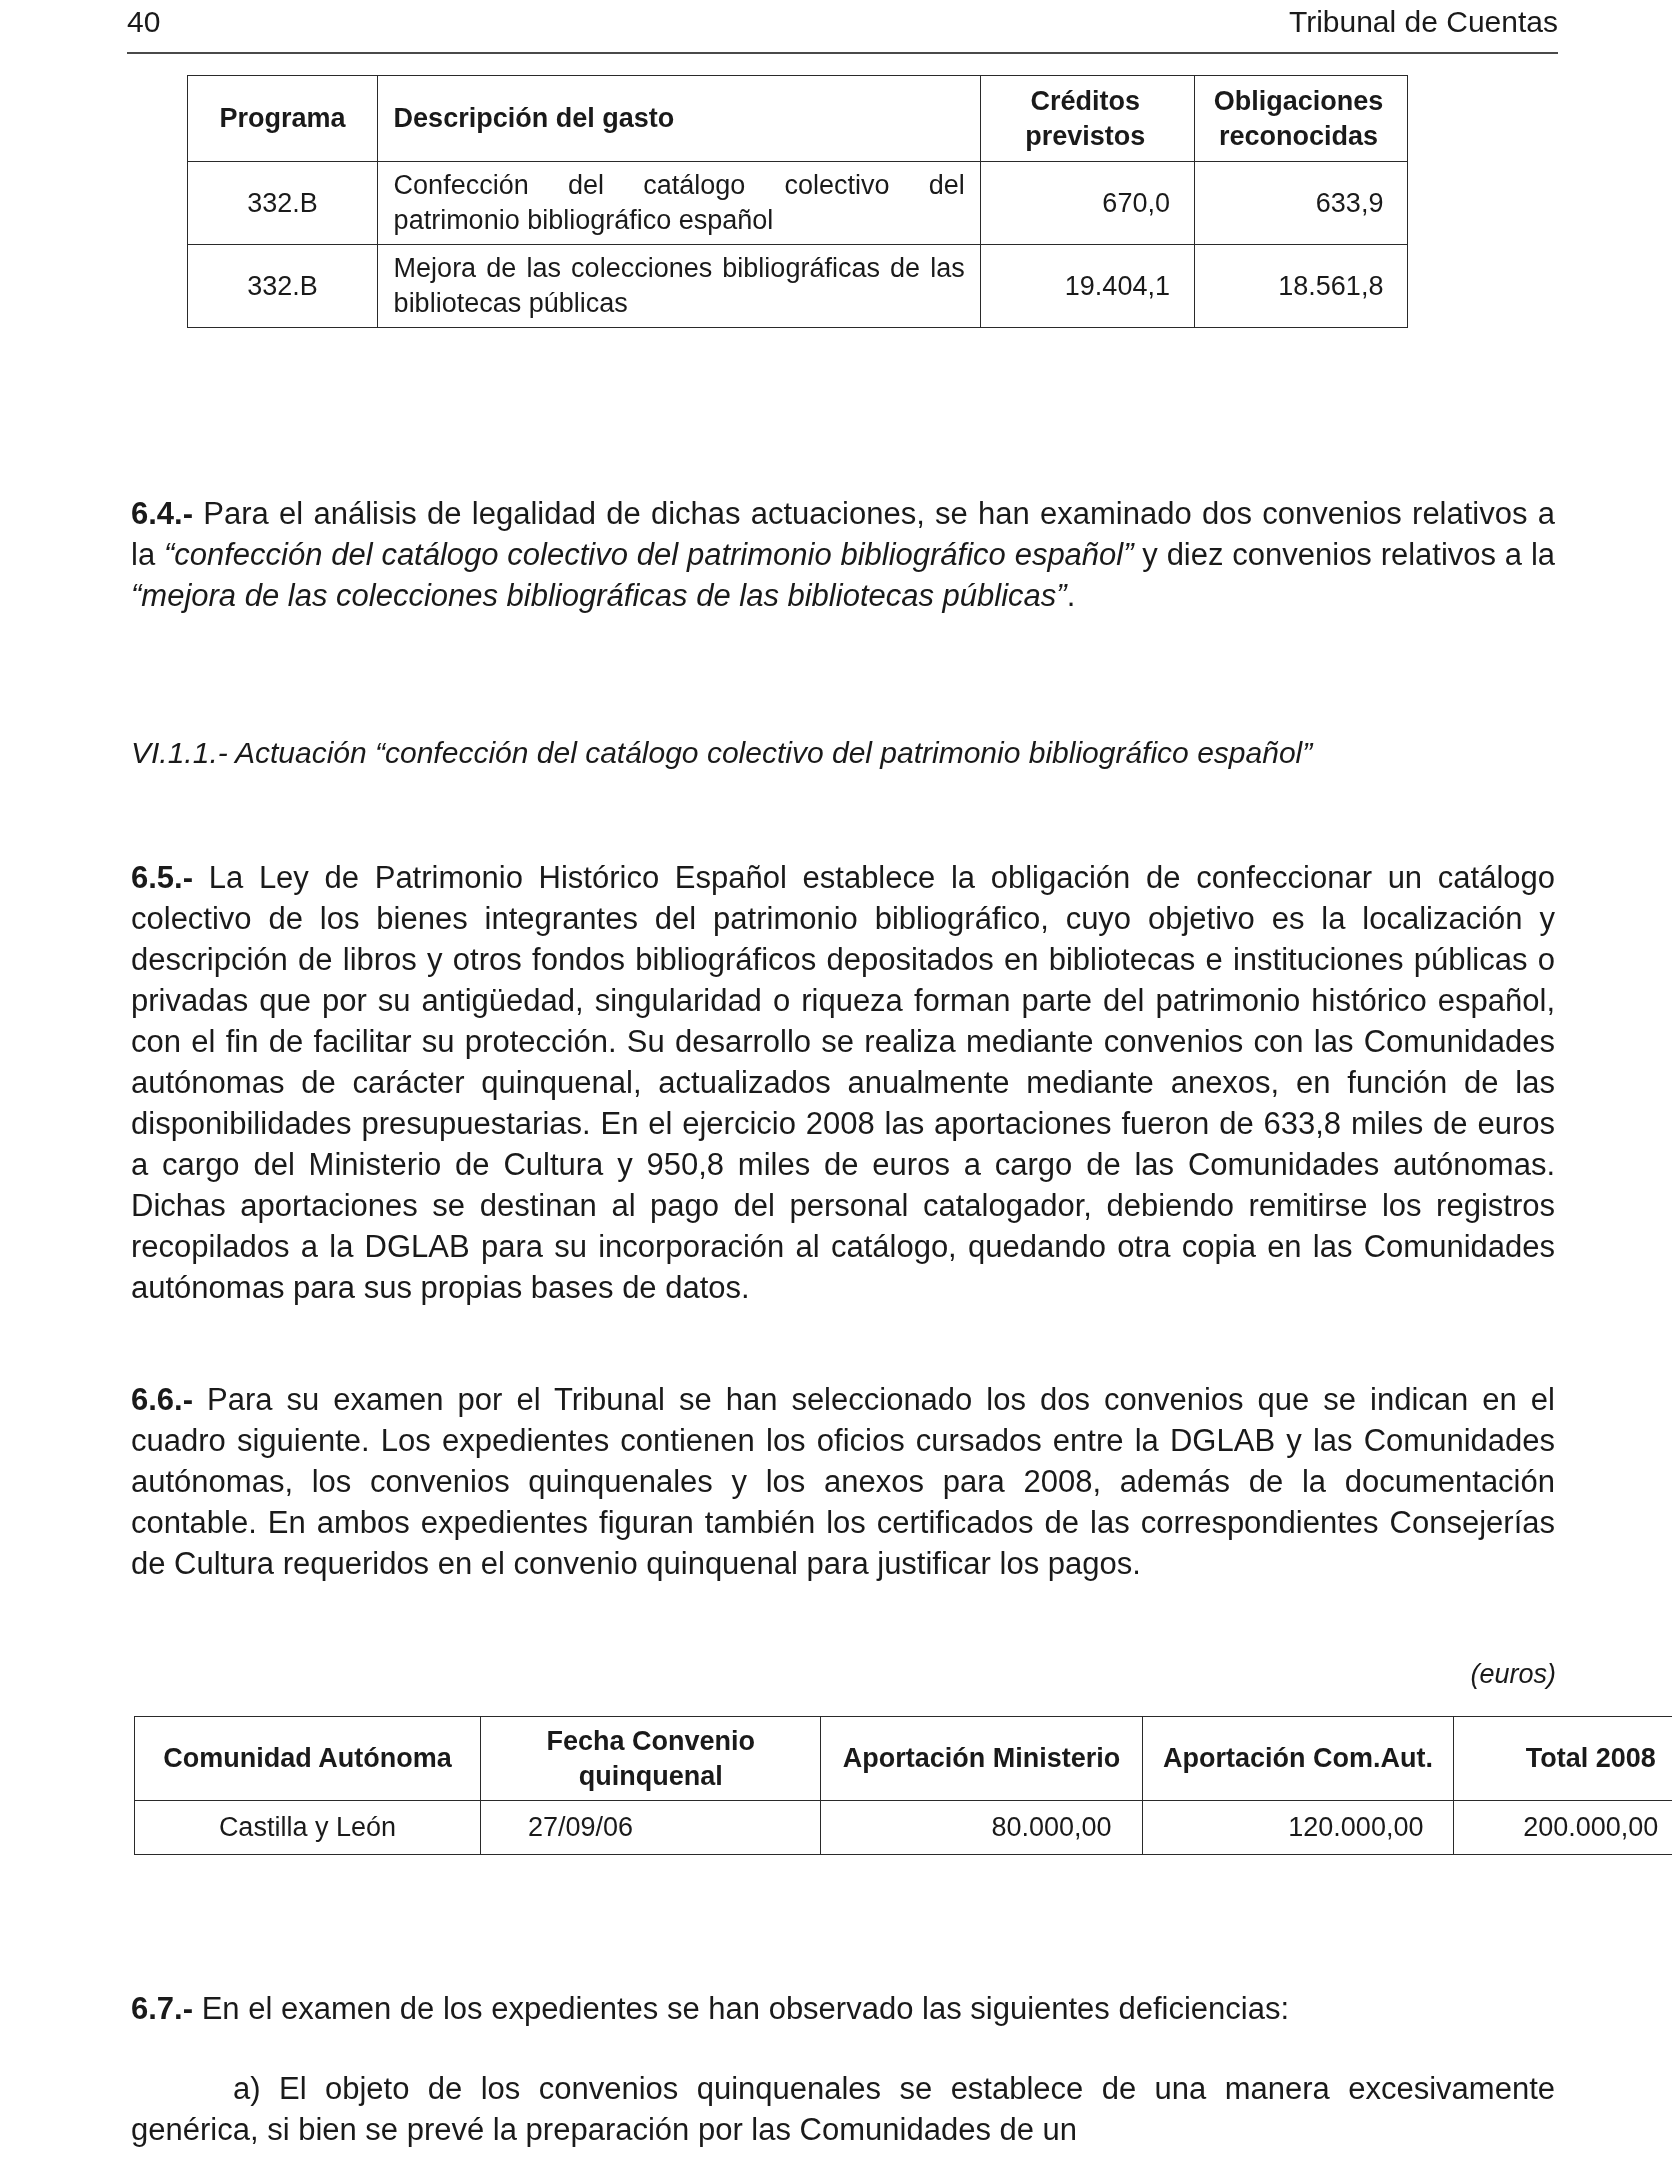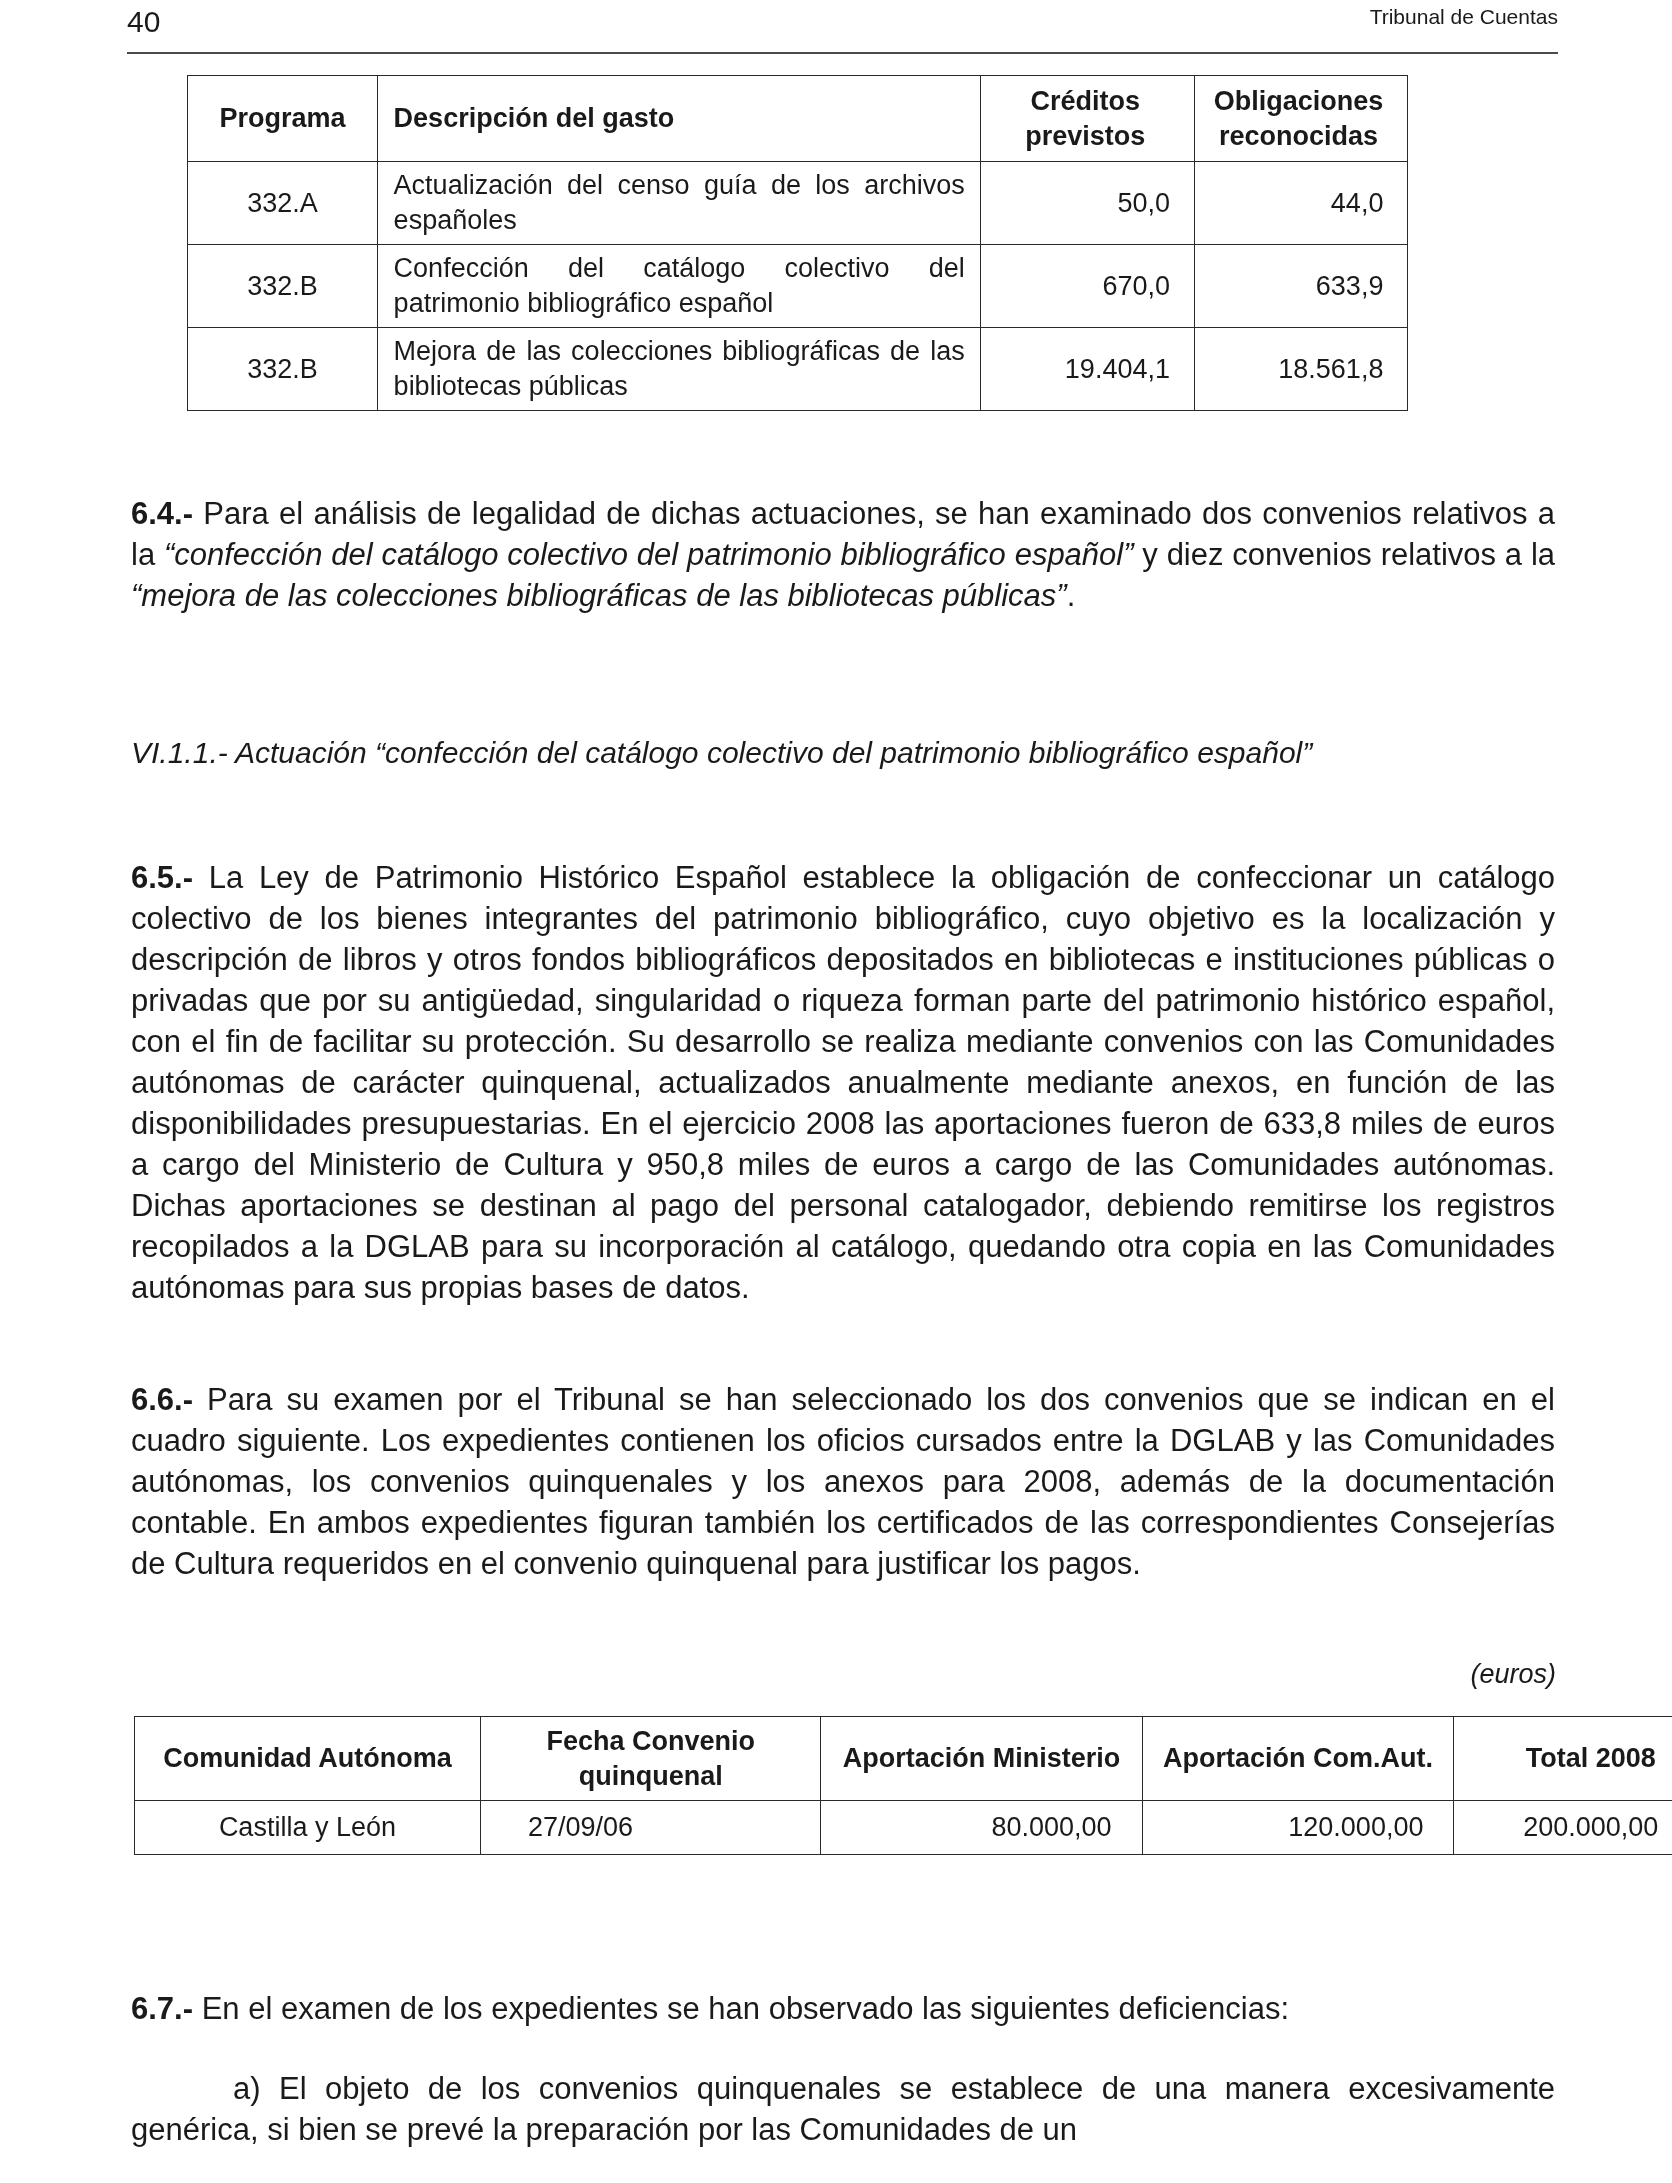--- a/index.html
+++ b/index.html
@@ -2,21 +2,21 @@
 <html style="font-size:12.6px"><head>
 <meta charset="utf-8">
 <style>
   html, body { margin: 0; padding: 0; background: #ffffff; }
   body {
     width: 1672px; height: 2183px; position: relative; overflow: hidden;
     font-family: "Liberation Sans", "DejaVu Sans", sans-serif; color: #1a1a1a;
   }
   .page-header { position: absolute; left: 127px; top: 0; width: 1431px; height: 52px; border-bottom: 2.4px solid #4a4a4a; text-align: right; }
   .page-number { position: absolute; left: 0; top: 4.7px; font-size: 30px; }
-  .page-running-title { position: absolute; right: 0; top: 4.7px; font-size: 21px; }
+  .page-running-title { position: absolute; right: 0; top: 4.7px; font-size: 30px; }
 
   table { border-collapse: collapse; position: absolute; }
   td, th { border: 1.6px solid #2a2a2a; font-size: 27px; line-height: 1.28; padding: 0 12.6px; }
   th { font-weight: bold; text-align: center; }
 
   
   .t1 { left: 187px; top: 75px; width: 1221px; }
   .t1 th { height: 85px; }
   .t1 td { height: 82px; }
   .t1 .c-prog { width: 164px; text-align: center; }
@@ -58,26 +58,20 @@
 <table class="t1">
   <thead>
     <tr>
       <th class="c-prog">Programa</th>
       <th class="c-desc" style="text-align:center">Descripción del gasto</th>
       <th class="c-num" style="text-align:center;padding-right:12.6px">Créditos previstos</th>
       <th class="c-num" style="text-align:center;padding-right:12.6px">Obligaciones reconocidas</th>
     </tr>
   </thead>
   <tbody>
-    <tr>
-      <td class="c-prog">332.A</td>
-      <td class="c-desc">Actualización del censo guía de los archivos españoles</td>
-      <td class="c-num">50,0</td>
-      <td class="c-num">44,0</td>
-    </tr>
     <tr>
       <td class="c-prog">332.B</td>
       <td class="c-desc">Confección del catálogo colectivo del patrimonio bibliográfico español</td>
       <td class="c-num">670,0</td>
       <td class="c-num">633,9</td>
     </tr>
     <tr>
       <td class="c-prog">332.B</td>
       <td class="c-desc">Mejora de las colecciones bibliográficas de las bibliotecas públicas</td>
       <td class="c-num">19.404,1</td>

